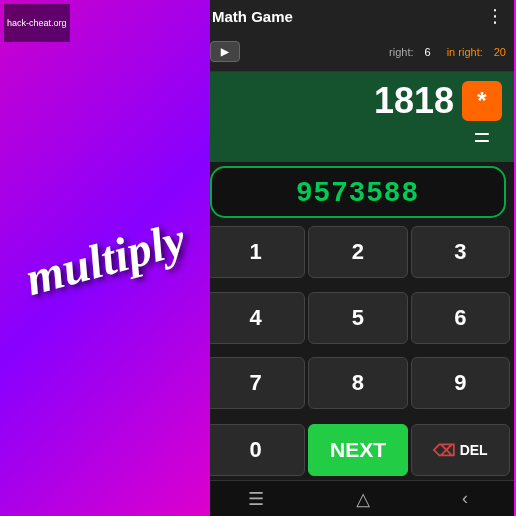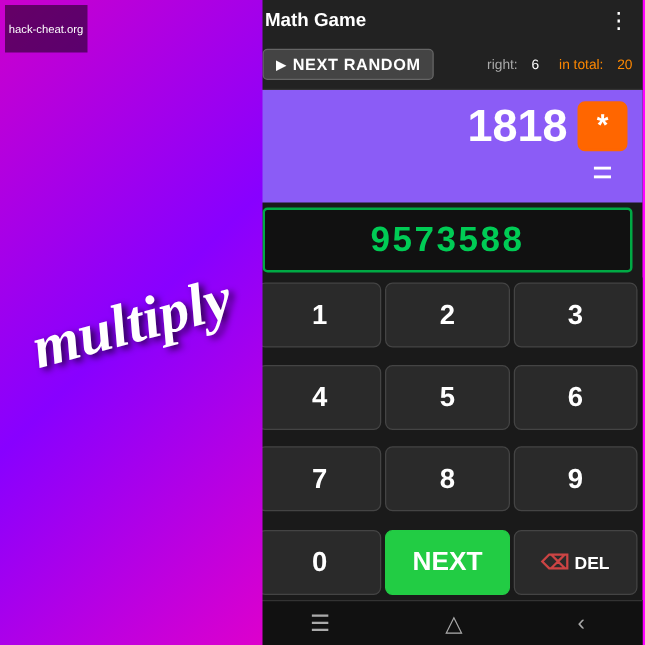--- a/index.html
+++ b/index.html
@@ -115,21 +115,21 @@
       font-size: 11px;
     }
 
     .stats-total {
       color: #ff8800;
       font-size: 11px;
     }
 
     
     .numbers-area {
-      background: #8b5cf6;
+      background: #14532d;
       padding: 8px 12px;
       display: flex;
       flex-direction: column;
       align-items: flex-end;
       gap: 0;
       position: relative;
     }
 
     .number-row {
       display: flex;
@@ -170,21 +170,21 @@
       font-size: 28px;
       margin-left: 10px;
       width: 40px;
       text-align: center;
     }
 
     
     .result-area {
       background: #111;
       border: 2px solid #00aa44;
-      border-radius: 4px;
+      border-radius: 15px;
       margin: 4px 8px;
       padding: 8px 12px;
       text-align: center;
     }
 
     .result-number {
       color: #00cc55;
       font-size: 28px;
       font-weight: bold;
       letter-spacing: 2px;
@@ -310,25 +310,24 @@
 <div class="app-container">
 
   <div class="top-bar">
     <span class="app-title">Math Game</span>
     <span class="more-icon">⋮</span>
   </div>
 
   <div class="next-random-row">
     <button class="next-random-btn">
       <span class="play-icon">▶</span>
-      <span>NEXT RANDOM</span>
     </button>
     <span class="stats-text">right:</span>
     <span class="stats-right" style="margin-left:3px;">6</span>
-    <span class="stats-total" style="margin-left:8px;">in total:</span>
+    <span class="stats-total" style="margin-left:8px;">in right:</span>
     <span class="stats-total" style="margin-left:3px;">20</span>
   </div>
 
   <div class="numbers-area">
     <div class="number-row">
       <span class="number-display">1818</span>
       <div class="operator-btn">
         <span class="operator-symbol">*</span>
       </div>
     </div>

